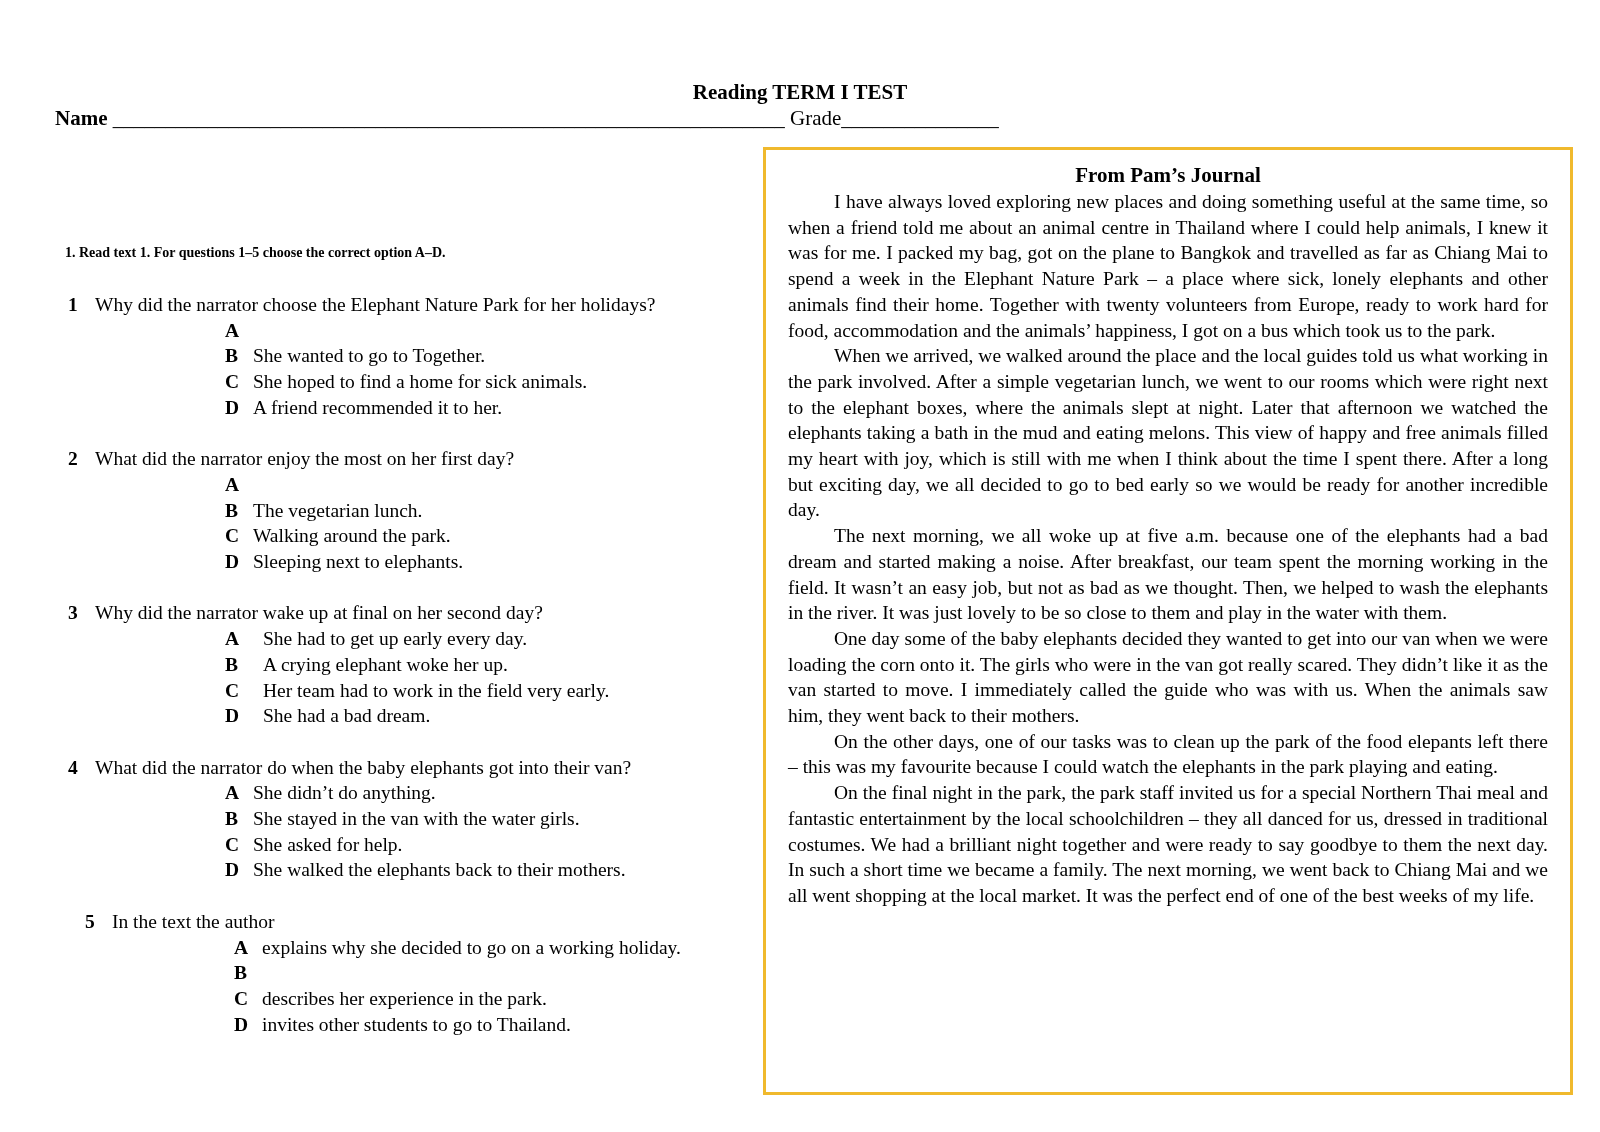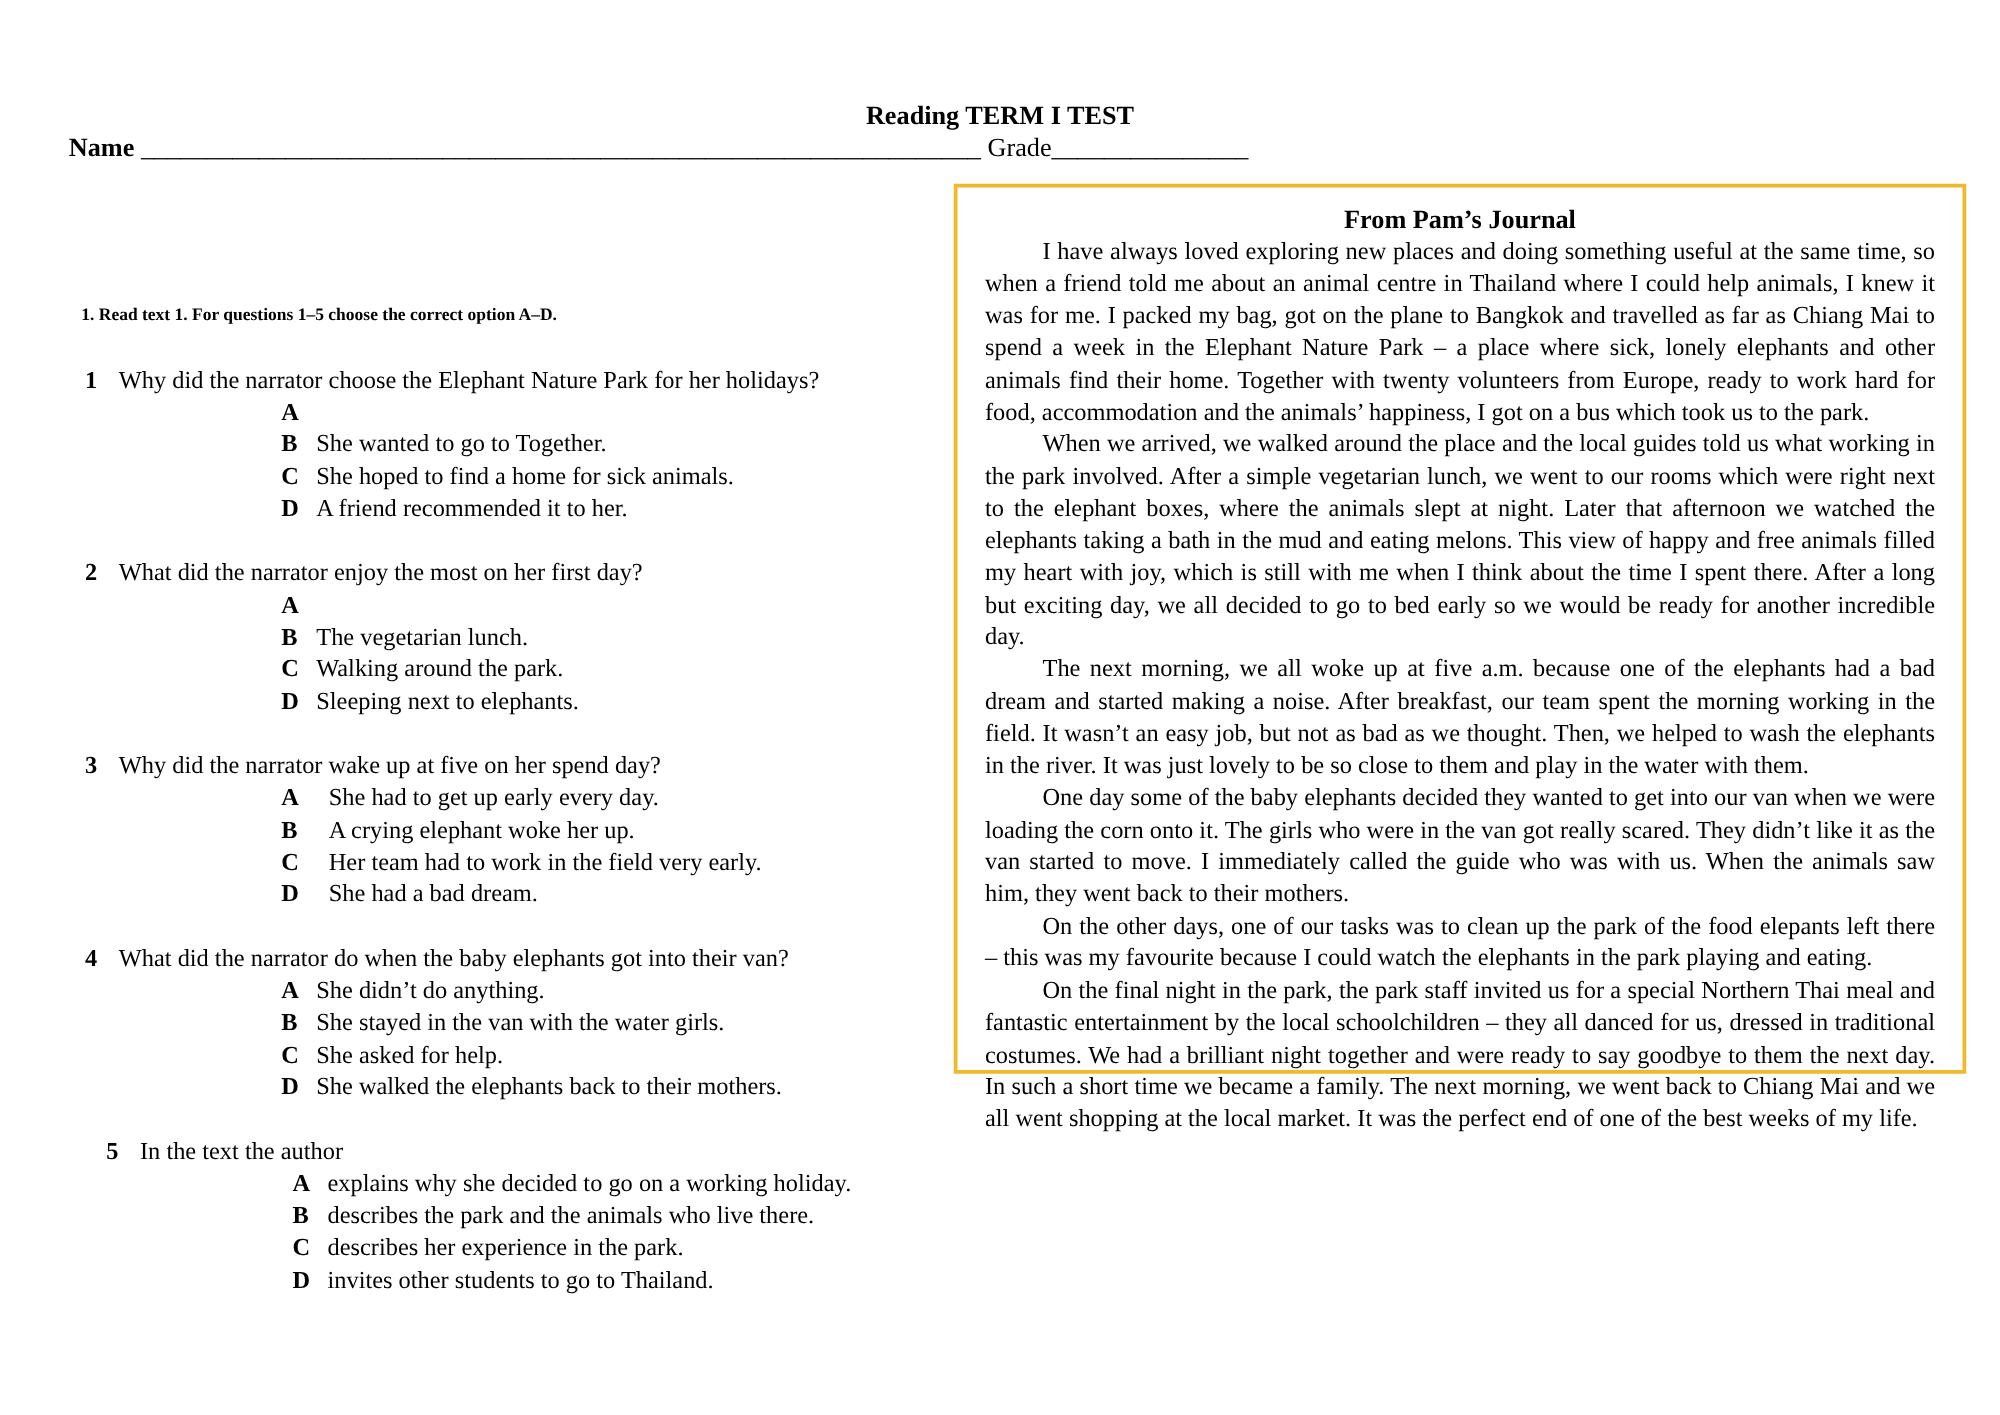--- a/index.html
+++ b/index.html
@@ -25,21 +25,21 @@
   }
   .qblock{margin-bottom:25.7px;}
   .qline{display:flex;}
   .qnum{font-weight:bold;width:27px;flex:0 0 27px;}
   .qblock.q5 .qnum{margin-left:17px;}
   .opt{display:flex;margin-left:157px;}
   .qblock.q5 .opt{margin-left:166px;}
   .optletter{font-weight:bold;width:28px;flex:0 0 28px;}
   .qblock.q3 .optletter{width:38px;flex:0 0 38px;}
   .journal-box{
-    position:absolute;left:763px;top:147px;width:810px;height:712px;
+    position:absolute;left:763px;top:147px;width:810px;height:948px;
     box-sizing:border-box;border:3px solid #F0B92D;
     padding:12px 22px 0 22px;background:#fff;
   }
   .journal-title{
     text-align:center;font-weight:bold;font-size:21px;
     line-height:26px;margin:0 0 1px 0;
   }
   .journal-box p{
     margin:0;font-size:19.5px;line-height:25.7px;
     text-align:justify;text-indent:46px;
@@ -100,21 +100,21 @@
       </div>
     <div class="opt">
         <span class="optletter">D</span>
         <span>Sleeping next to elephants.</span>
       </div>
   </div>
 
   <div class="qblock q3">
     <div class="qline">
       <span class="qnum">3</span>
-      <span>Why did the narrator wake up at five on her spend day?</span>
+      <span>Why did the narrator wake up at final on her second day?</span>
     </div>
     <div class="opt">
         <span class="optletter">A</span>
         <span>She had to get up early every day.</span>
       </div>
     <div class="opt">
         <span class="optletter">B</span>
         <span>A crying elephant woke her up.</span>
       </div>
     <div class="opt">
@@ -154,21 +154,20 @@
     <div class="qline">
       <span class="qnum">5</span>
       <span>In the text the author</span>
     </div>
     <div class="opt">
         <span class="optletter">A</span>
         <span>explains why she decided to go on a working holiday.</span>
       </div>
     <div class="opt">
         <span class="optletter">B</span>
-        <span>describes the park and the animals who live there.</span>
       </div>
     <div class="opt">
         <span class="optletter">C</span>
         <span>describes her experience in the park.</span>
       </div>
     <div class="opt">
         <span class="optletter">D</span>
         <span>invites other students to go to Thailand.</span>
       </div>
   </div>

